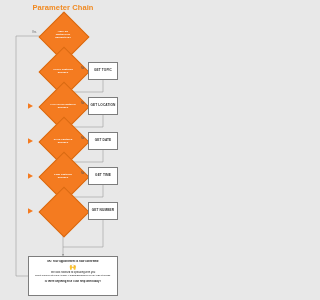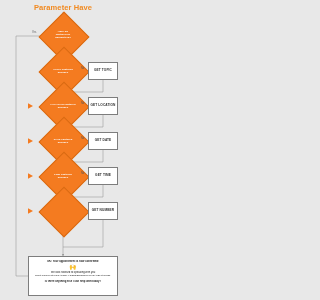--- a/index.html
+++ b/index.html
@@ -127,21 +127,21 @@
     <path d="M103,220 L103,247 L63,247" fill="none" stroke="#9a9a9a" stroke-width="0.6"></path>
 
     <path d="M28,276 L16,276 L16,36 L46,36" fill="none" stroke="#9a9a9a" stroke-width="0.6" marker-end="url(#ar-gray)"></path>
 
     <path d="M33,106 L28,103.2 L28,108.8 z" fill="#f47b20"></path>
     <path d="M33,141 L28,138.2 L28,143.8 z" fill="#f47b20"></path>
     <path d="M33,176 L28,173.2 L28,178.8 z" fill="#f47b20"></path>
     <path d="M33,211 L28,208.2 L28,213.8 z" fill="#f47b20"></path>
   </svg>
 
-  <div class="title">Parameter Have</div>
+  <div class="title">Parameter Chain</div>
 
   <div class="diamond" style="left:46px;top:19px;"></div>
   <div class="diamond-label" style="left:43px;top:30px;">
     <div>Have we</div>
     <div>captured all</div>
     <div>parameters?</div>
   </div>
   <div class="edge-label" style="left:32px;top:31px;">Yes</div>
   <div class="edge-label" style="left:64.5px;top:55px;">No</div>
 

